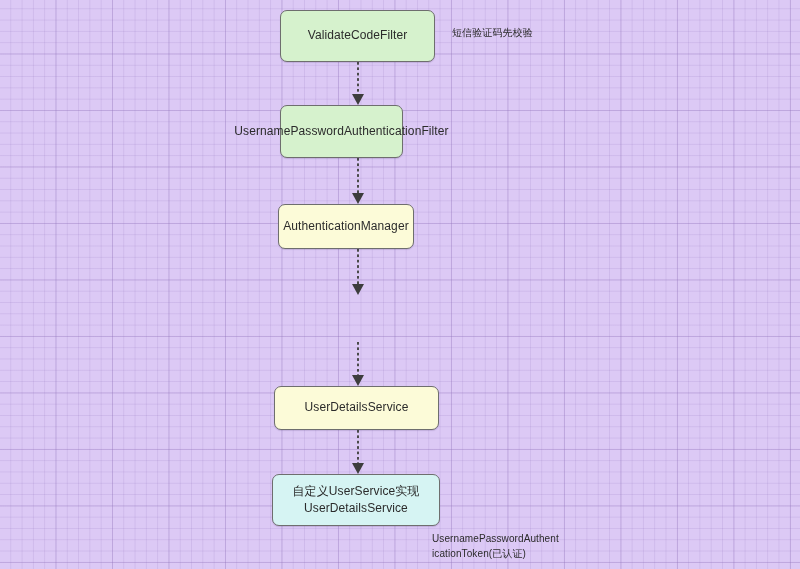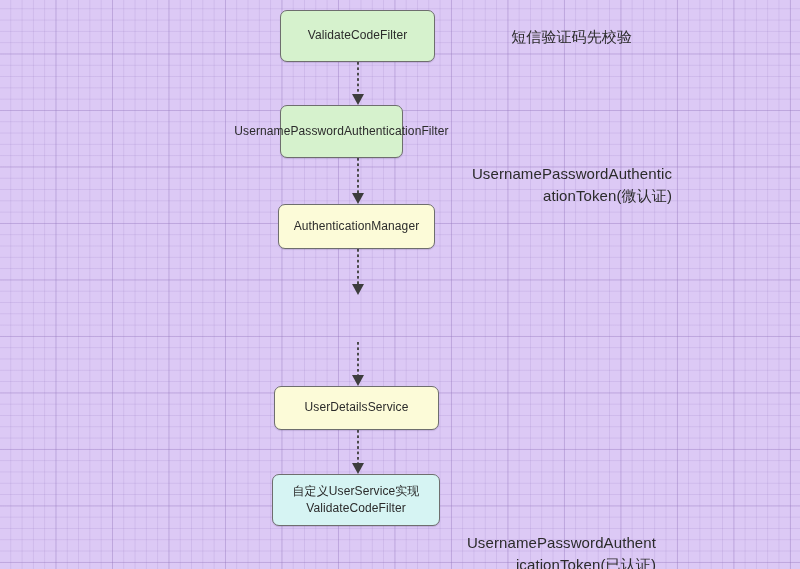--- a/index.html
+++ b/index.html
@@ -44,23 +44,23 @@
     font-size: 12px;
     line-height: 1.45;
     letter-spacing: 0.1px;
     box-shadow: 0 1px 1px rgba(80,60,110,0.18);
     padding: 2px 6px;
   }
 
   .note {
     position: absolute;
     color: #2b2b2b;
-    font-size: 15px;
+    font-size: 10px;
     line-height: 1.45;
-    text-align: right;
+    text-align: left;
     letter-spacing: 0.1px;
     white-space: pre-line;
   }
 
   .connector {
     position: absolute;
     width: 2px;
   }
   .connector .dots {
     position: absolute;
@@ -104,24 +104,22 @@
     <div class="dots"></div>
     <div class="head"></div>
   </div>
   <div class="connector" id="c4" style="left: 357px; top: 430px; height: 44px;">
     <div class="dots"></div>
     <div class="head"></div>
   </div>
 
   <div class="node" id="n0" style="left: 280px; top: 10px; width: 155px; height: 52px; background: rgb(214, 242, 205); border-color: rgb(110, 110, 110); white-space: pre-line;">ValidateCodeFilter</div>
   <div class="node" id="n1" style="left: 280px; top: 105px; width: 123px; height: 53px; background: rgb(214, 242, 205); border-color: rgb(110, 110, 110); white-space: pre-line;">UsernamePasswordAuthenticationFilter</div>
-  <div class="node" id="n2" style="left: 278px; top: 204px; width: 157px; height: 45px; background: rgb(252, 251, 216); border-color: rgb(110, 110, 110); white-space: pre-line;">AuthenticationManager</div>
+  <div class="node" id="n2" style="left: 278px; top: 204px; width: 136px; height: 45px; background: rgb(252, 251, 216); border-color: rgb(110, 110, 110); white-space: pre-line;">AuthenticationManager</div>
   <div class="node" id="n4" style="left: 274px; top: 386px; width: 165px; height: 44px; background: rgb(252, 251, 216); border-color: rgb(110, 110, 110); white-space: pre-line;">UserDetailsService</div>
   <div class="node" id="n5" style="left: 272px; top: 474px; width: 168px; height: 52px; background: rgb(214, 244, 243); border-color: rgb(110, 110, 110); white-space: pre-line;">自定义UserService实现
-ValidateCodeFilter</div>
+UserDetailsService</div>
 
   <div class="note" id="t0" style="left: 452px; top: 26px; width: 180px;">短信验证码先校验</div>
-  <div class="note" id="t1" style="left: 448px; top: 163px; width: 224px;">UsernamePasswordAuthentic
-ationToken(微认证)</div>
   <div class="note" id="t2" style="left: 432px; top: 532px; width: 224px;">UsernamePasswordAuthent
 icationToken(已认证)</div>
 
 </div>
 
 </body></html>

